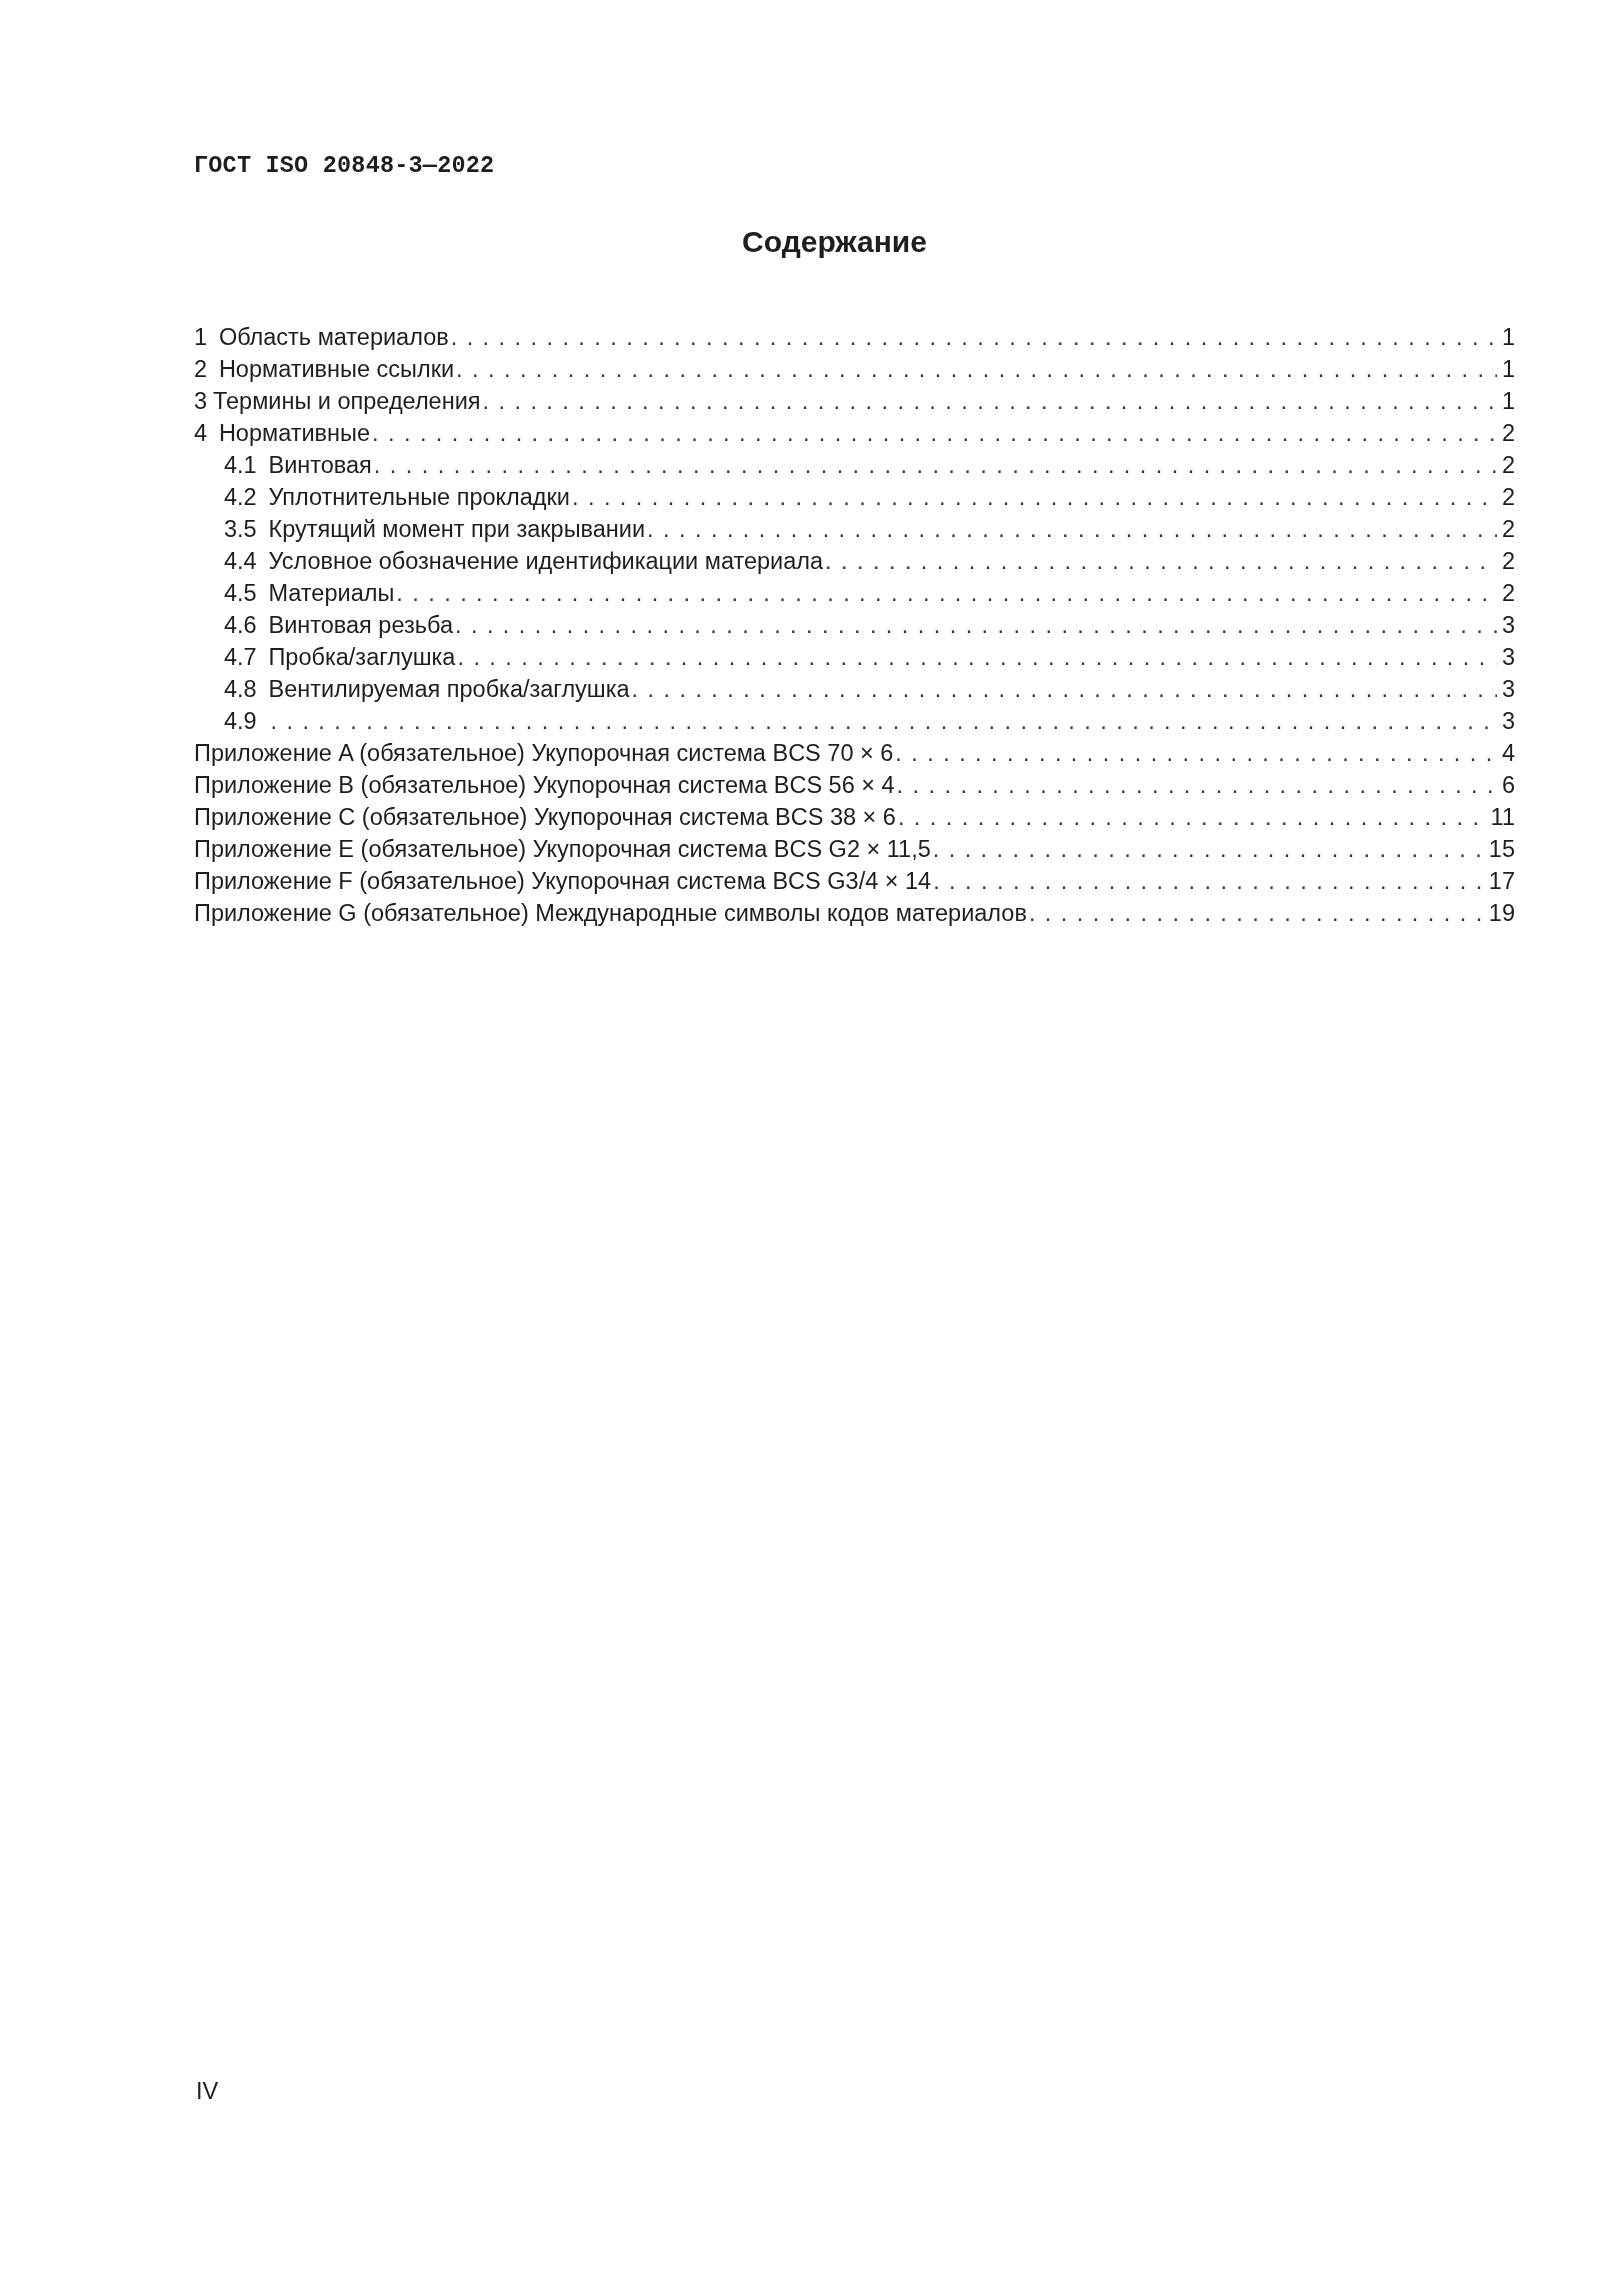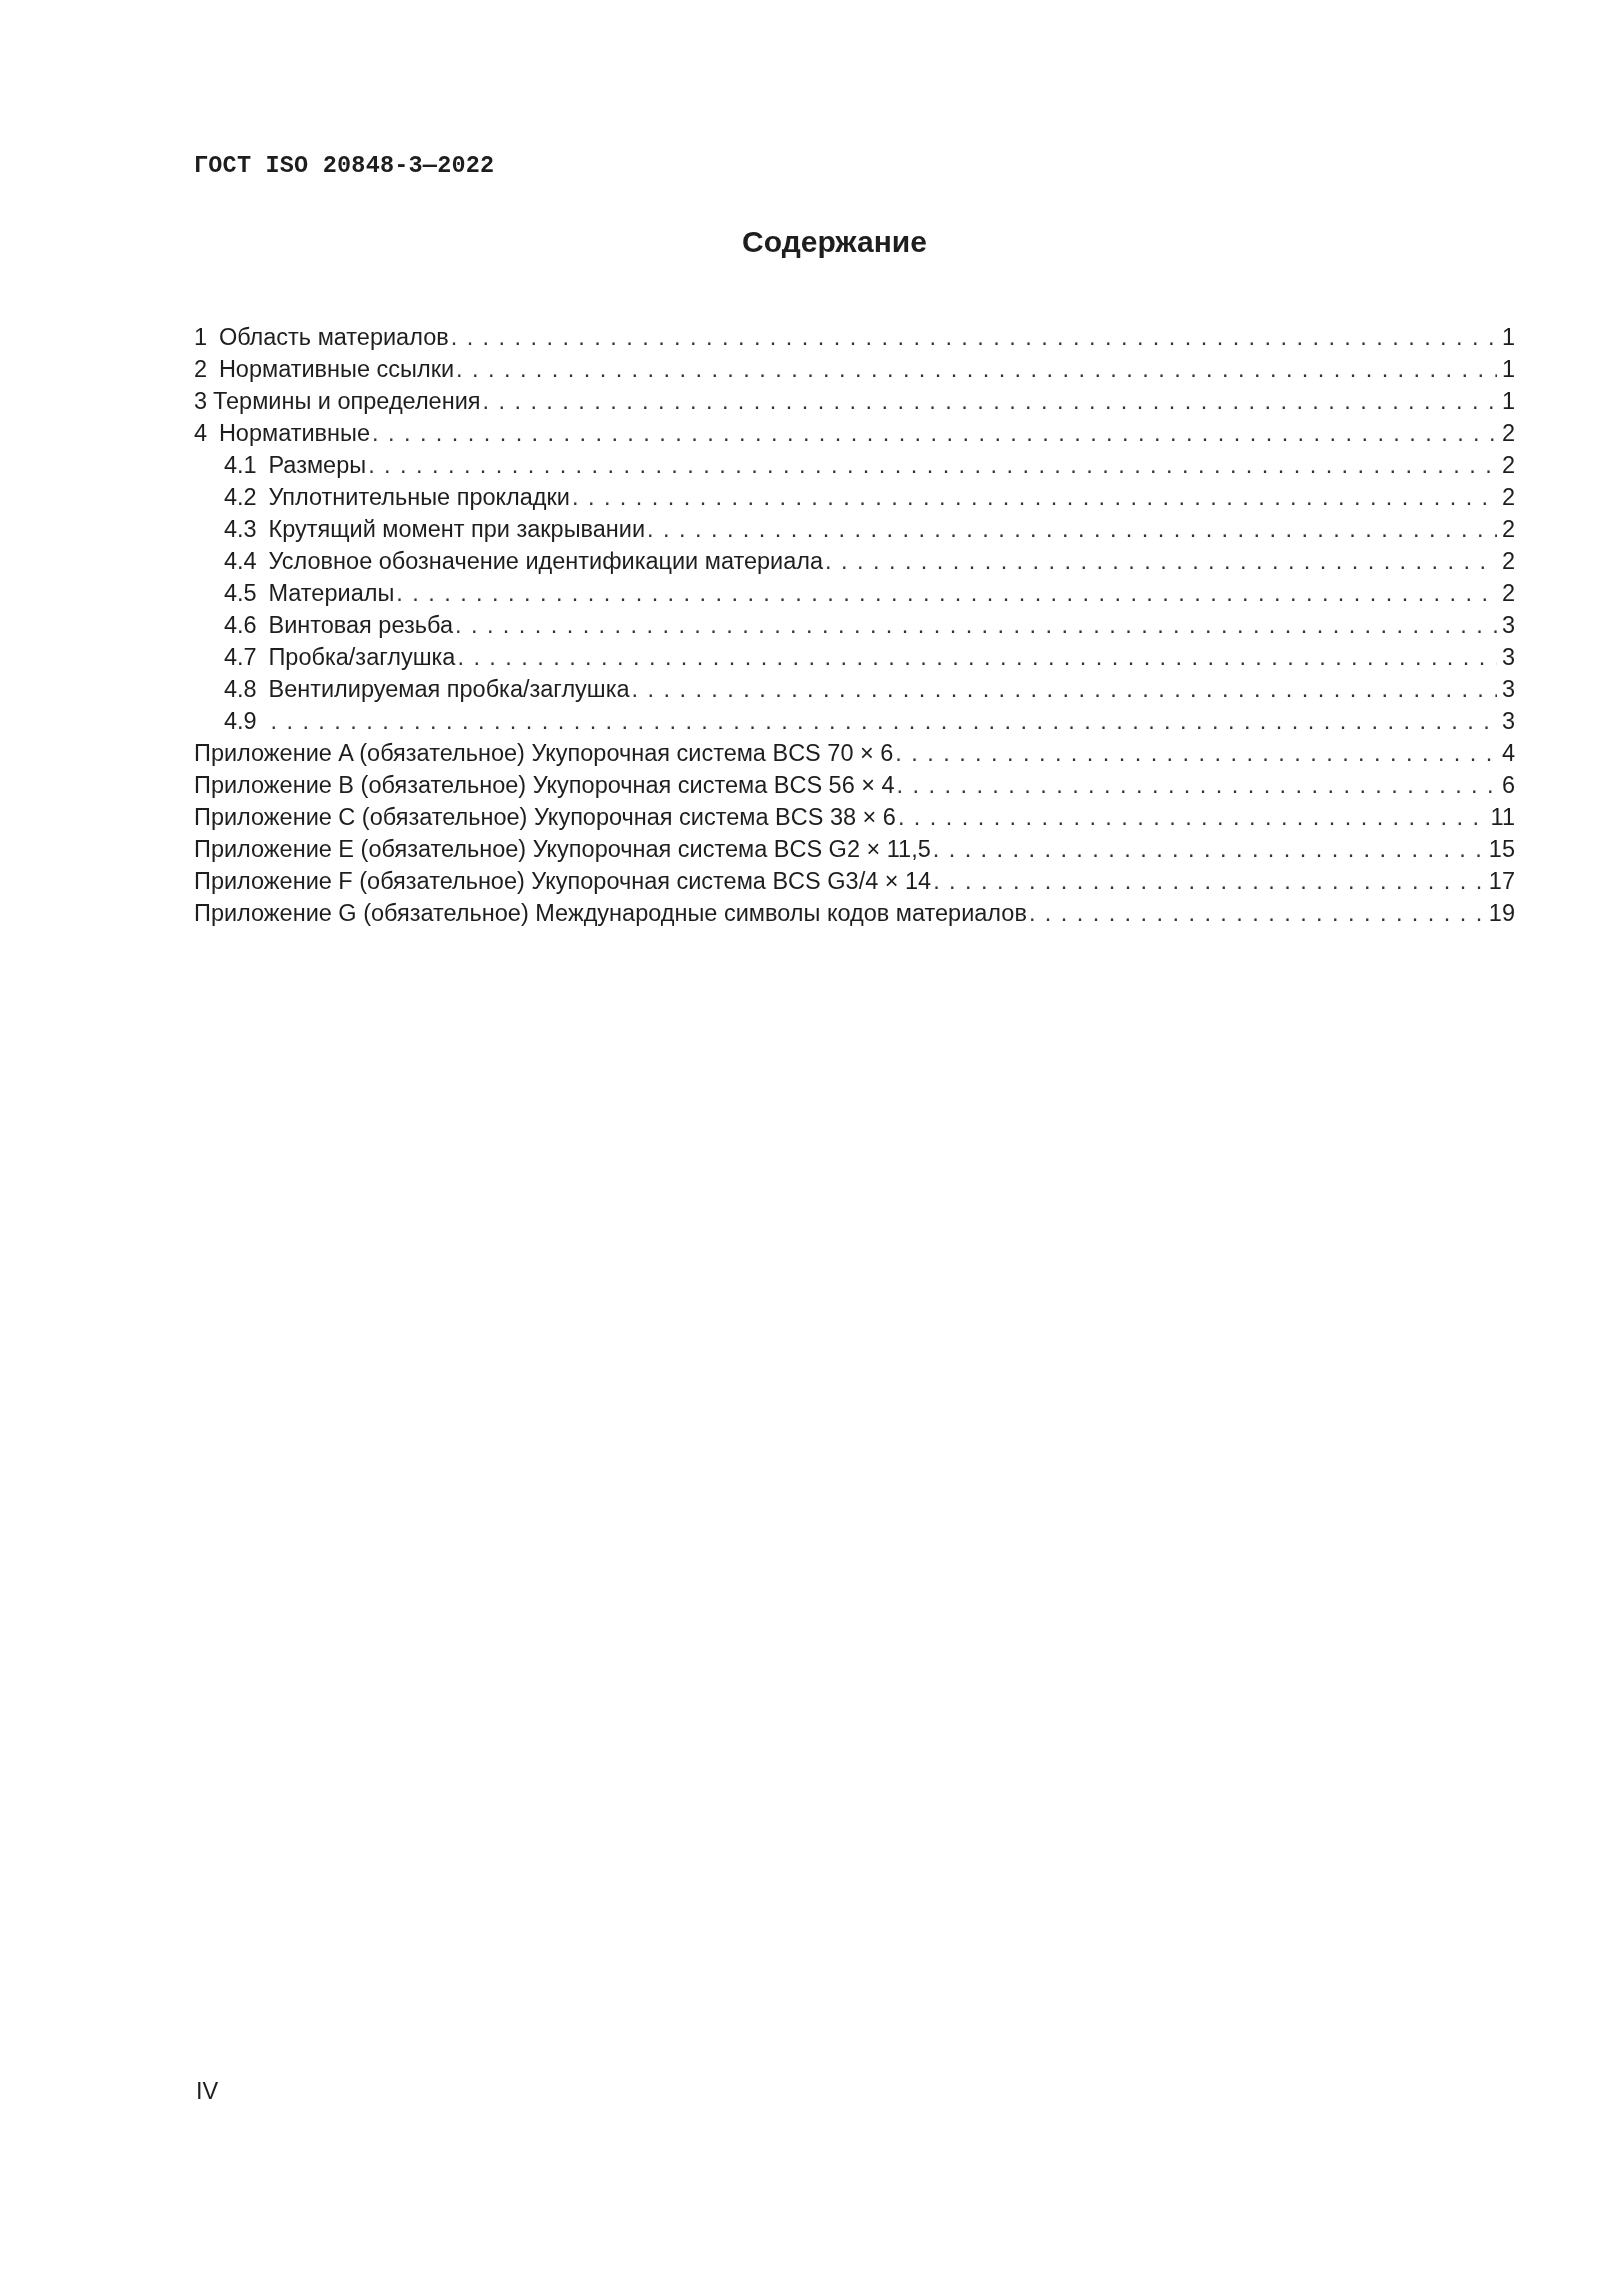--- a/index.html
+++ b/index.html
@@ -67,32 +67,32 @@
       <span class="toc-page">1</span>
     </li>
     <li class="toc-row">
       <span class="toc-num">4</span>
       <span class="toc-text">Нормативные</span>
       <span class="leader"></span>
       <span class="toc-page">2</span>
     </li>
     <li class="toc-row sub">
       <span class="toc-num">4.1</span>
-      <span class="toc-text">Размеры</span>
+      <span class="toc-text">Винтовая</span>
       <span class="leader"></span>
       <span class="toc-page">2</span>
     </li>
     <li class="toc-row sub">
       <span class="toc-num">4.2</span>
       <span class="toc-text">Уплотнительные прокладки</span>
       <span class="leader"></span>
       <span class="toc-page">2</span>
     </li>
     <li class="toc-row sub">
-      <span class="toc-num">4.3</span>
+      <span class="toc-num">3.5</span>
       <span class="toc-text">Крутящий момент при закрывании</span>
       <span class="leader"></span>
       <span class="toc-page">2</span>
     </li>
     <li class="toc-row sub">
       <span class="toc-num">4.4</span>
       <span class="toc-text">Условное обозначение идентификации материала</span>
       <span class="leader"></span>
       <span class="toc-page">2</span>
     </li>

